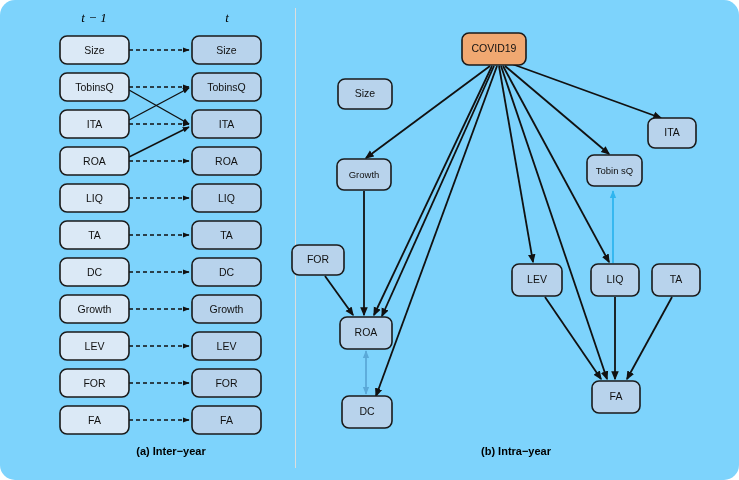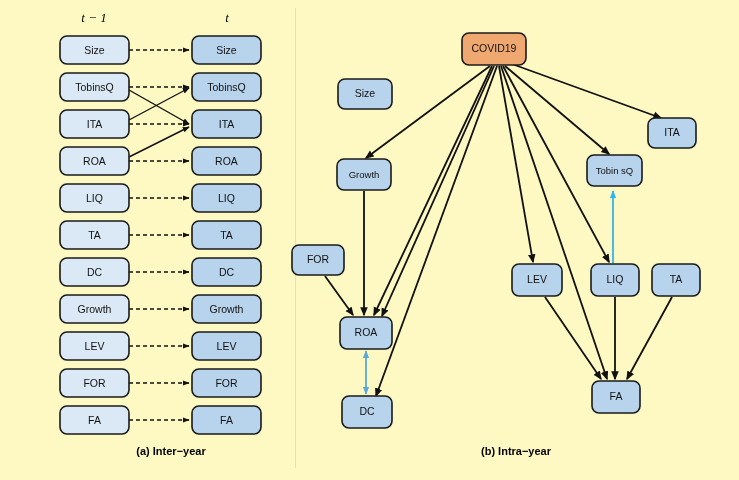--- a/index.html
+++ b/index.html
@@ -1,17 +1,17 @@
 <!DOCTYPE html>
 <html><head>
 <meta charset="utf-8">
 <style>
   html,body{margin:0;padding:0;background:#ffffff;}
   body{width:739px;height:480px;overflow:hidden;font-family:"Liberation Sans",sans-serif;}
-  #figure{position:relative;width:739px;height:480px;background:#fef9c3;}
+  #figure{position:relative;width:739px;height:480px;background:#7dd3fc;border-radius:15px;}
   .panel-divider{position:absolute;left:295px;top:8px;width:1px;height:460px;background:#dddddd;}
   svg#canvas{position:absolute;left:0;top:0;width:739px;height:480px;}
   .node-label{font-family:"Liberation Sans",sans-serif;font-size:10.5px;fill:#111111;
     text-anchor:middle;dominant-baseline:middle;}
   .node-label.small{font-size:9.5px;}
   .col-head{font-family:"Liberation Serif",serif;font-size:13px;font-style:italic;
     fill:#000000;text-anchor:middle;}
   .caption{font-family:"Liberation Sans",sans-serif;font-size:11px;font-weight:bold;
     fill:#000000;text-anchor:middle;}
   .box-a-left{fill:#dbe9f6;stroke:#1a1a1a;stroke-width:1.6;}

